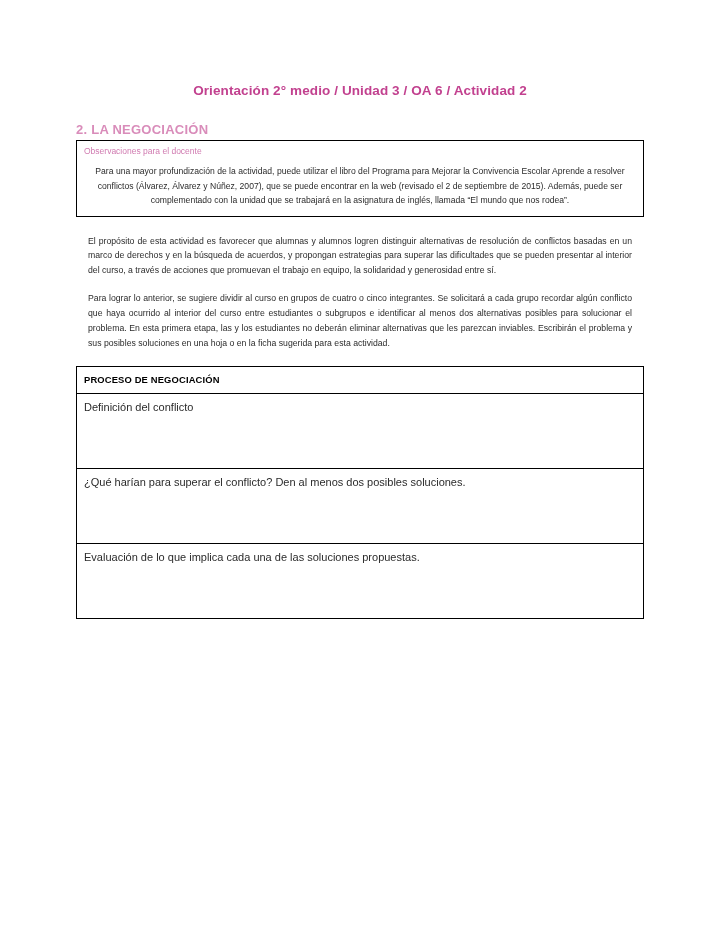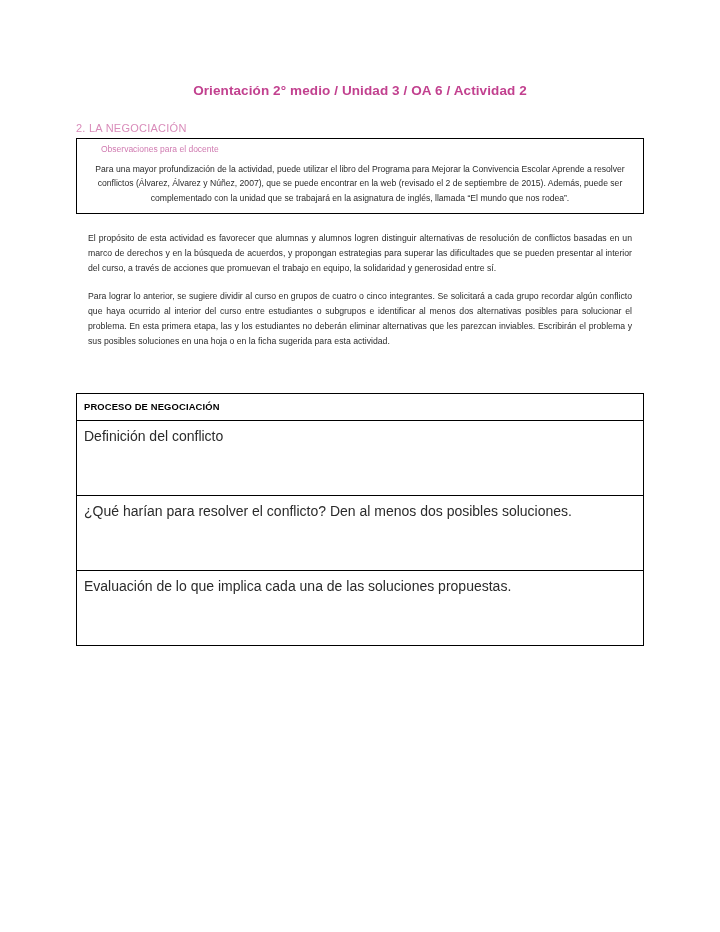--- a/index.html
+++ b/index.html
@@ -38,38 +38,38 @@
     font-size: 13.5px;
     font-weight: bold;
     color: #c2418f;
     letter-spacing: 0.1px;
     line-height: 1.3;
   }
 
   
   .section-heading {
     margin: 22px 0 3px 0;
-    font-size: 11px;
-    font-weight: normal;
+    font-size: 13px;
+    font-weight: bold;
     color: #d98cba;
     letter-spacing: 0.25px;
     line-height: 1.2;
   }
 
   
   .obs-box {
     border: 1.4px solid #000000;
     box-sizing: border-box;
     padding: 5px 7px 8px 7px;
     margin: 0 0 0 0;
   }
   .obs-box-title {
     font-size: 8.5px;
     color: #d07ab0;
-    margin: 0 0 7px 17px;
+    margin: 0 0 7px 0;
     line-height: 1.3;
   }
   .obs-box-text {
     font-size: 8.6px;
     color: #2b2b2b;
     line-height: 1.68;
     margin: 0;
     text-align: center;
   }
 
@@ -82,29 +82,29 @@
     margin: 12px;
   }
   .body-para.first { margin-top: 17px; }
   .body-para.second { margin-top: 13px; }
   .body-para.last { margin-top: 17px; }
 
   
   .neg-table {
     border-collapse: collapse;
     width: 100%;
-    margin-top: 44px;
+    margin-top: 15px;
     table-layout: fixed;
     border-radius: 19px;
   }
   .neg-table td {
     border: 1.3px solid #000000;
     padding: 6px 7px 6px 7px;
     vertical-align: top;
-    font-size: 14px;
+    font-size: 11px;
     line-height: 1.4;
     color: #2b2b2b;
   }
   .neg-table td.header-cell {
     font-weight: bold;
     font-size: 9.4px;
     color: #000000;
     padding: 6px 7px 7px 7px;
     letter-spacing: 0.15px;
   }
@@ -133,21 +133,21 @@
 
     <table class="neg-table">
       <tbody>
         <tr>
           <td class="header-cell">PROCESO DE NEGOCIACIÓN</td>
         </tr>
         <tr>
           <td class="field-cell">Definición del conflicto</td>
         </tr>
         <tr>
-          <td class="field-cell">¿Qué harían para resolver el conflicto? Den al menos dos posibles soluciones.</td>
+          <td class="field-cell">¿Qué harían para superar el conflicto? Den al menos dos posibles soluciones.</td>
         </tr>
         <tr>
           <td class="field-cell">Evaluación de lo que implica cada una de las soluciones propuestas.</td>
         </tr>
       </tbody>
     </table>
 
 
   </div>
 </div>

